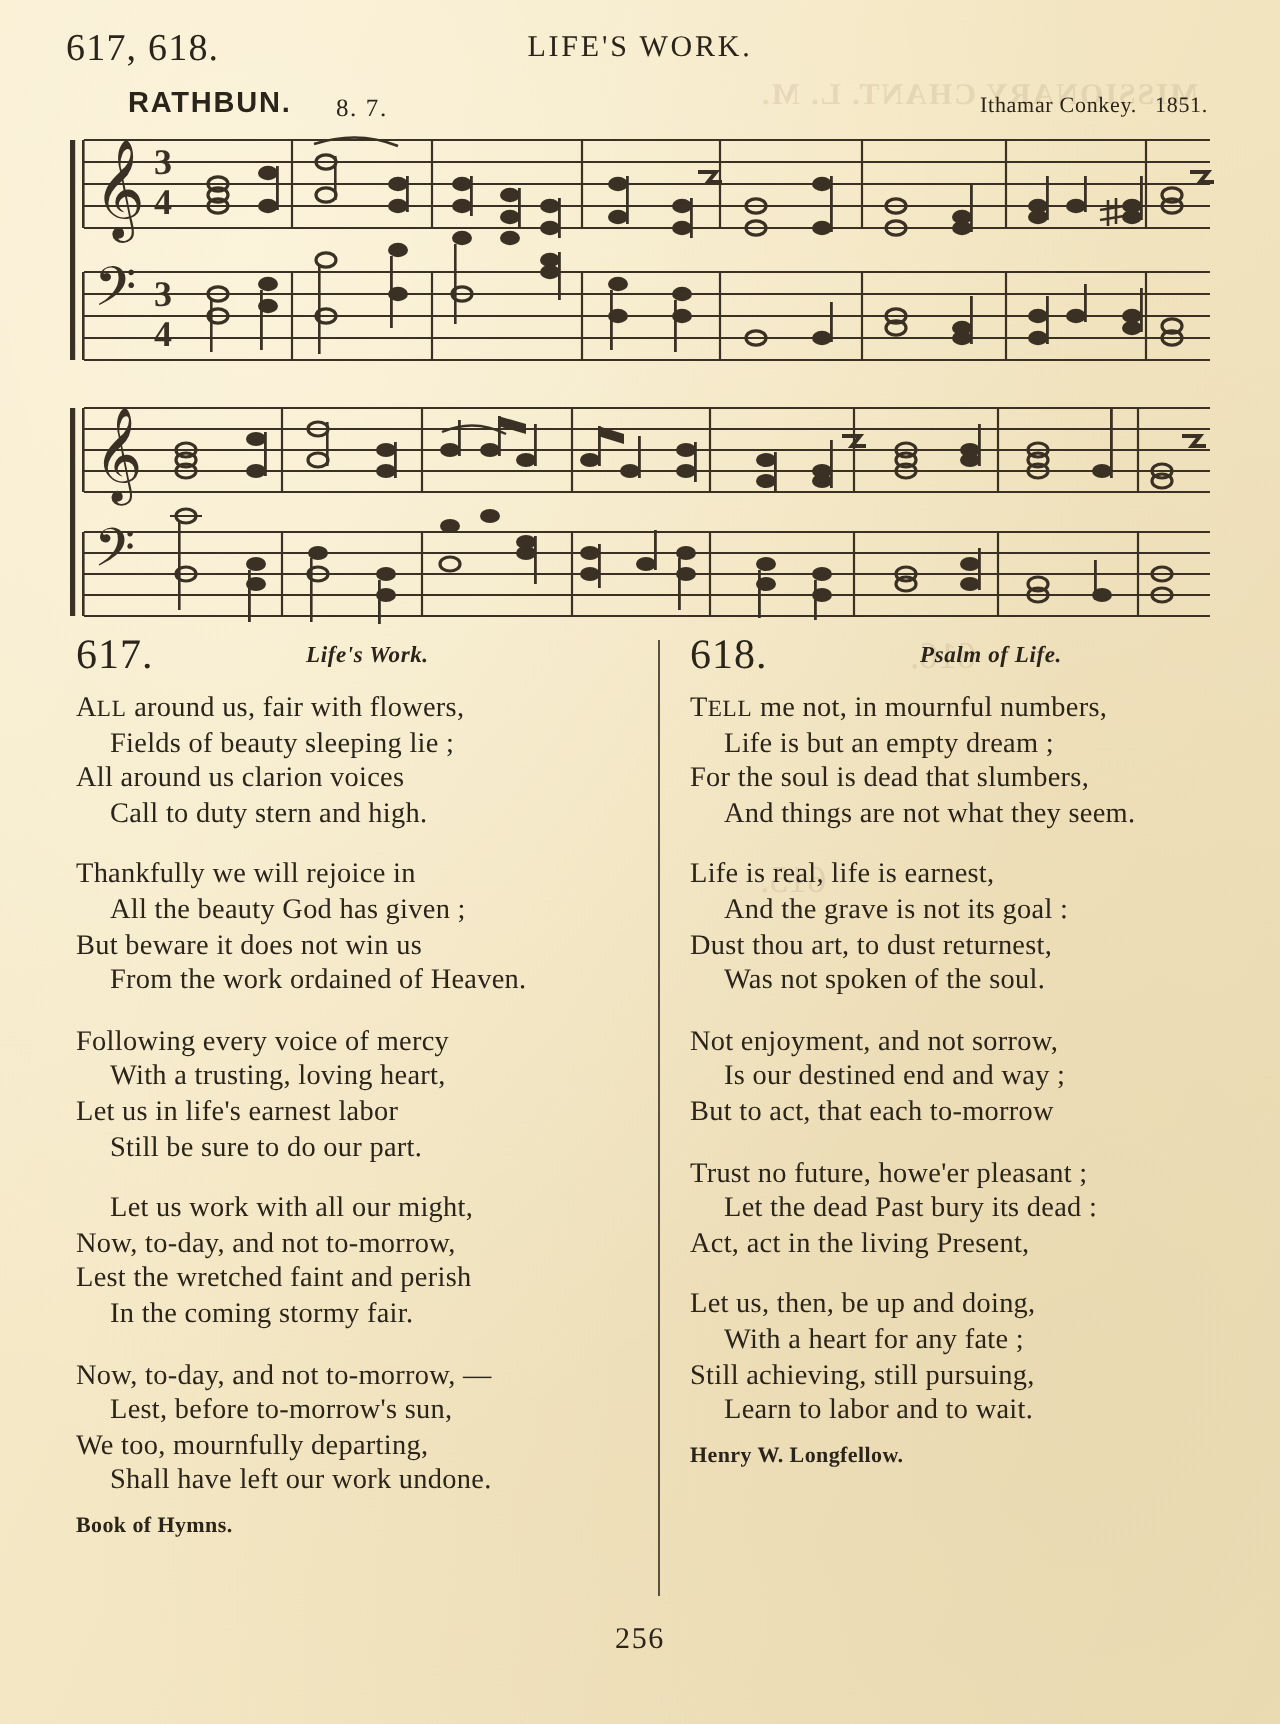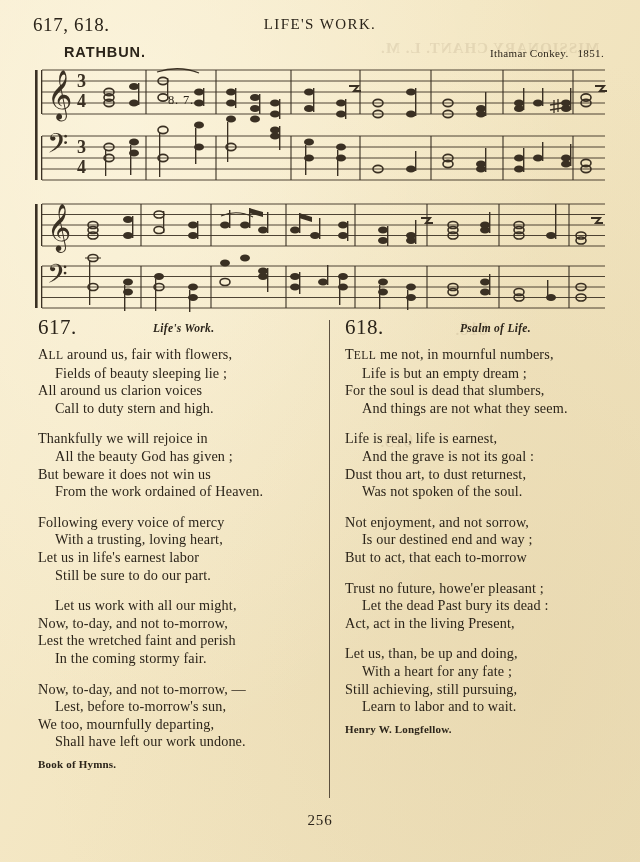--- a/index.html
+++ b/index.html
@@ -77,21 +77,20 @@
     font-weight: bold;
     font-size: 14.5px;
     letter-spacing: 0.9px;
   }
   .tune-meter {
     position: absolute;
     left: 168px;
     top: 3px;
     font-size: 12.5px;
     letter-spacing: 0.8px;
-    margin-top: 46px;
   }
   .composer {
     position: absolute;
     right: 36px;
     top: 3px;
     font-size: 11px;
     letter-spacing: 0.35px;
   }
   .composer .yr { margin-left: 9px; }
 
@@ -607,21 +606,21 @@
             <div class="ln">Not enjoyment, and not sorrow,</div>
             <div class="ln ind">Is our destined end and way ;</div>
             <div class="ln">But to act, that each to-morrow</div>
           </div>
           <div class="stanza">
             <div class="ln">Trust no future, howe'er pleasant ;</div>
             <div class="ln ind">Let the dead Past bury its dead :</div>
             <div class="ln">Act, act in the living Present,</div>
           </div>
           <div class="stanza">
-            <div class="ln">Let us, than, be up and doing,</div>
+            <div class="ln">Let us, then, be up and doing,</div>
             <div class="ln ind">With a heart for any fate ;</div>
             <div class="ln">Still achieving, still pursuing,</div>
             <div class="ln ind">Learn to labor and to wait.</div>
           </div>
         </div>
       <div class="attrib">Henry W. Longfellow.</div>
     </div>
   </div>
 
   <div class="folio">256</div>

